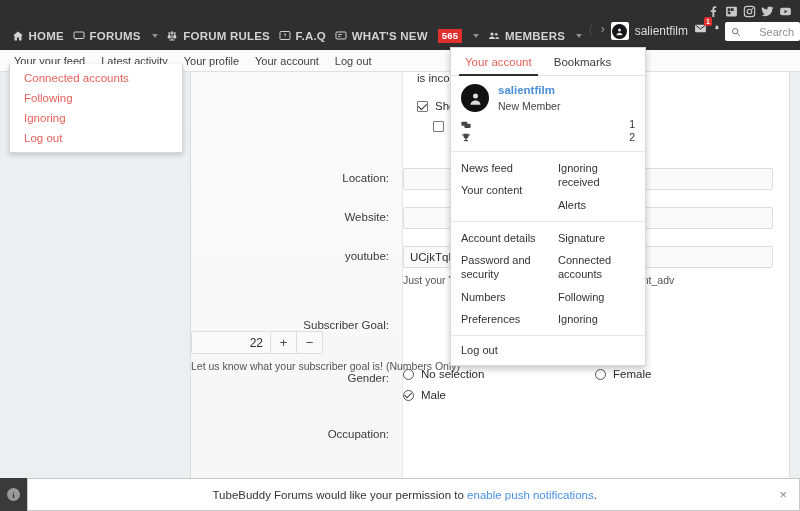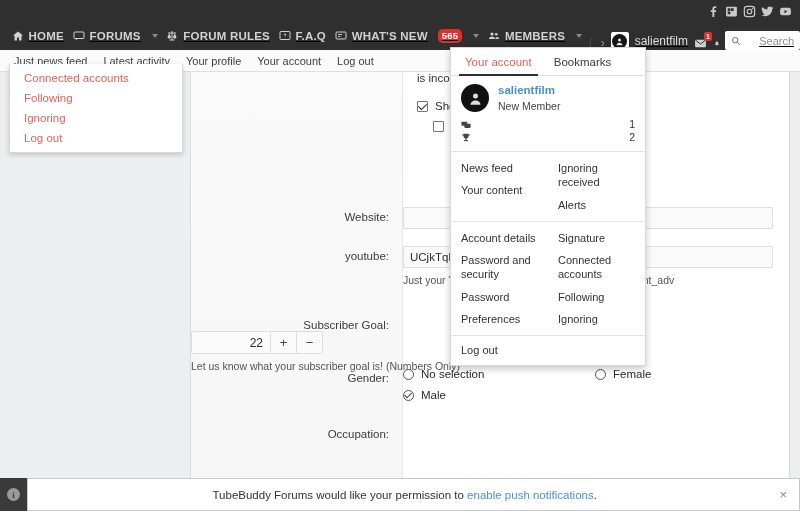--- a/index.html
+++ b/index.html
@@ -18,36 +18,36 @@
   }
   .social-row {
     position: absolute; right: 8px; top: 2px;
     display: flex; align-items: center; gap: 5px;
     height: 18px;
   }
   .social-row .sicon { width: 13px; height: 13px; display: block; fill: #c9c9c9; }
 
   .navbar {
     position: absolute; left: 0; top: 22px; width: 800px; height: 28px;
-    display: flex; align-items: flex-end; text-decoration: underline;
+    display: flex; align-items: flex-start;
   }
   .nav-item {
     display: flex; align-items: center; gap: 5px;
     color: #d2d2d2; font-size: 11.5px; font-weight: bold;
     letter-spacing: .2px; height: 28px; white-space: nowrap;
   }
   .nav-item .nicon { width: 12px; height: 12px; fill: #d2d2d2; display:block; }
   .nav-caret {
     display:inline-block; width:0;height:0;
     border-left:3px solid transparent;border-right:3px solid transparent;
     border-top:4px solid #8a8a8a; margin-left: 6px;
   }
   .badge-red {
     background: #e02f2f; color: #fff; font-size: 9.5px; font-weight: bold;
-    border-radius: 5px; padding: 1px 4px; line-height: 1.2; margin-left: 5px;
+    border-radius: 0; padding: 1px 4px; line-height: 1.2; margin-left: 5px;
   }
   .nav-sep { width: 18px; }
 
   .user-chip { display:flex; align-items:center; gap:6px; }
   .user-avatar {
     width: 18px; height: 18px; border-radius: 2px; background: #fff;
     display:flex; align-items:center; justify-content:center;
   }
   .user-avatar .inner {
     width: 15px; height: 15px; border-radius: 50%; background: #16161a;
@@ -344,21 +344,21 @@
         <svg viewBox="0 0 24 24">
             <circle cx="10" cy="10" r="6.5" fill="none" stroke="#777" stroke-width="2.4"></circle>
             <path d="M15 15l6 6" stroke="#777" stroke-width="2.4"></path>
           </svg>
         <span class="search-ph">Search</span>
       </div>
     </div>
   </div>
 
   <div class="subnav">
-    <a href="#">Just news feed</a>
+    <a href="#">Your your feed</a>
     <a href="#">Latest activity</a>
     <a href="#">Your profile</a>
     <a href="#">Your account</a>
     <a href="#">Log out</a>
   </div>
 
   <div class="page-bg"></div>
 
   <div class="content-card">
     <div class="form-left-col"></div>
@@ -369,20 +369,26 @@
       <span class="chk checked"></span>
       <span>Show day</span>
     </div>
 
     <div style="position:absolute;left:242px;top:48px;" class="chk-line">
       <span class="chk"></span>
       <span>Show</span>
     </div>
     <div style="position:absolute;left:260px;top:62px;font-size:11px;color:#555;">This w</div>
 
+    <div class="row" style="top:96px;">
+      <div class="lbl">Location:</div>
+      <div class="fld">
+        <div class="txtinput"></div>
+      </div>
+    </div>
 
     <div class="row" style="top:135px;">
       <div class="lbl">Website:</div>
       <div class="fld">
         <div class="txtinput"></div>
       </div>
     </div>
 
     <div class="row" style="top:174px;">
       <div class="lbl">youtube:</div>
@@ -487,21 +493,21 @@
           <a class="acct-link" href="#">Alerts</a>
         </div>
       </div>
     </div>
 
     <div class="acct-links">
       <div class="acct-grid">
         <div class="acct-col">
           <a class="acct-link" href="#">Account details</a>
           <a class="acct-link" href="#">Password and security</a>
-          <a class="acct-link" href="#">Password</a>
+          <a class="acct-link" href="#">Numbers</a>
           <a class="acct-link" href="#">Preferences</a>
         </div>
         <div class="acct-col">
           <a class="acct-link" href="#">Signature</a>
           <a class="acct-link" href="#">Connected accounts</a>
           <a class="acct-link" href="#">Following</a>
           <a class="acct-link" href="#">Ignoring</a>
         </div>
       </div>
     </div>

